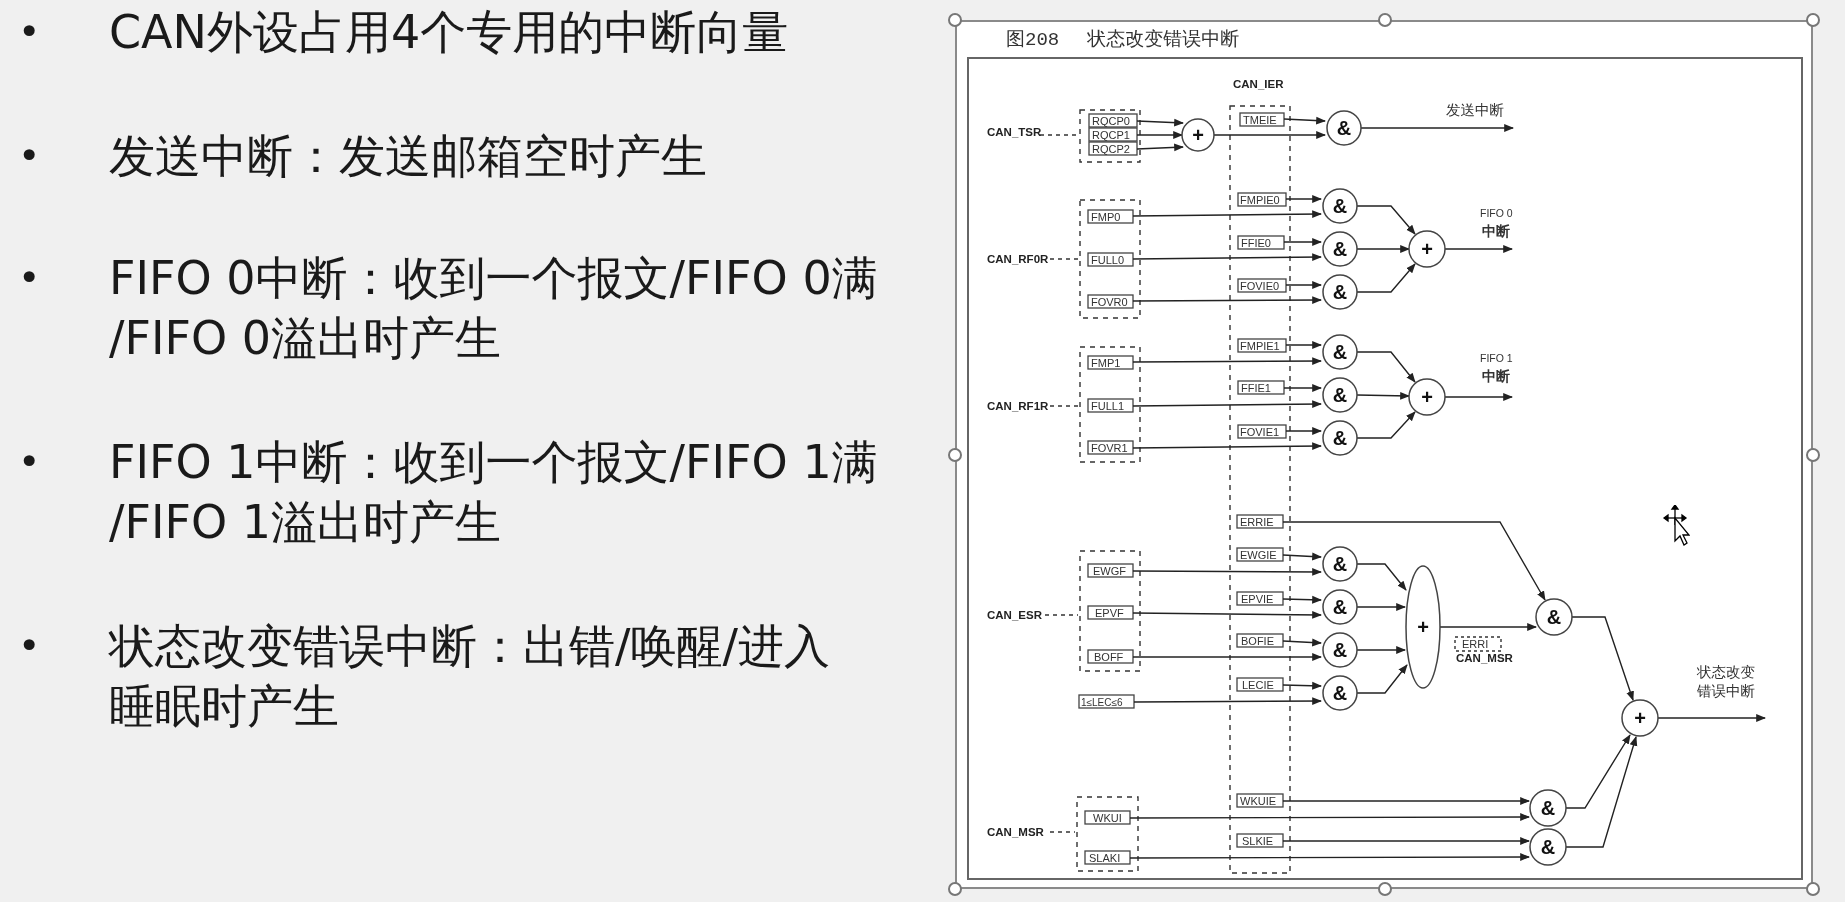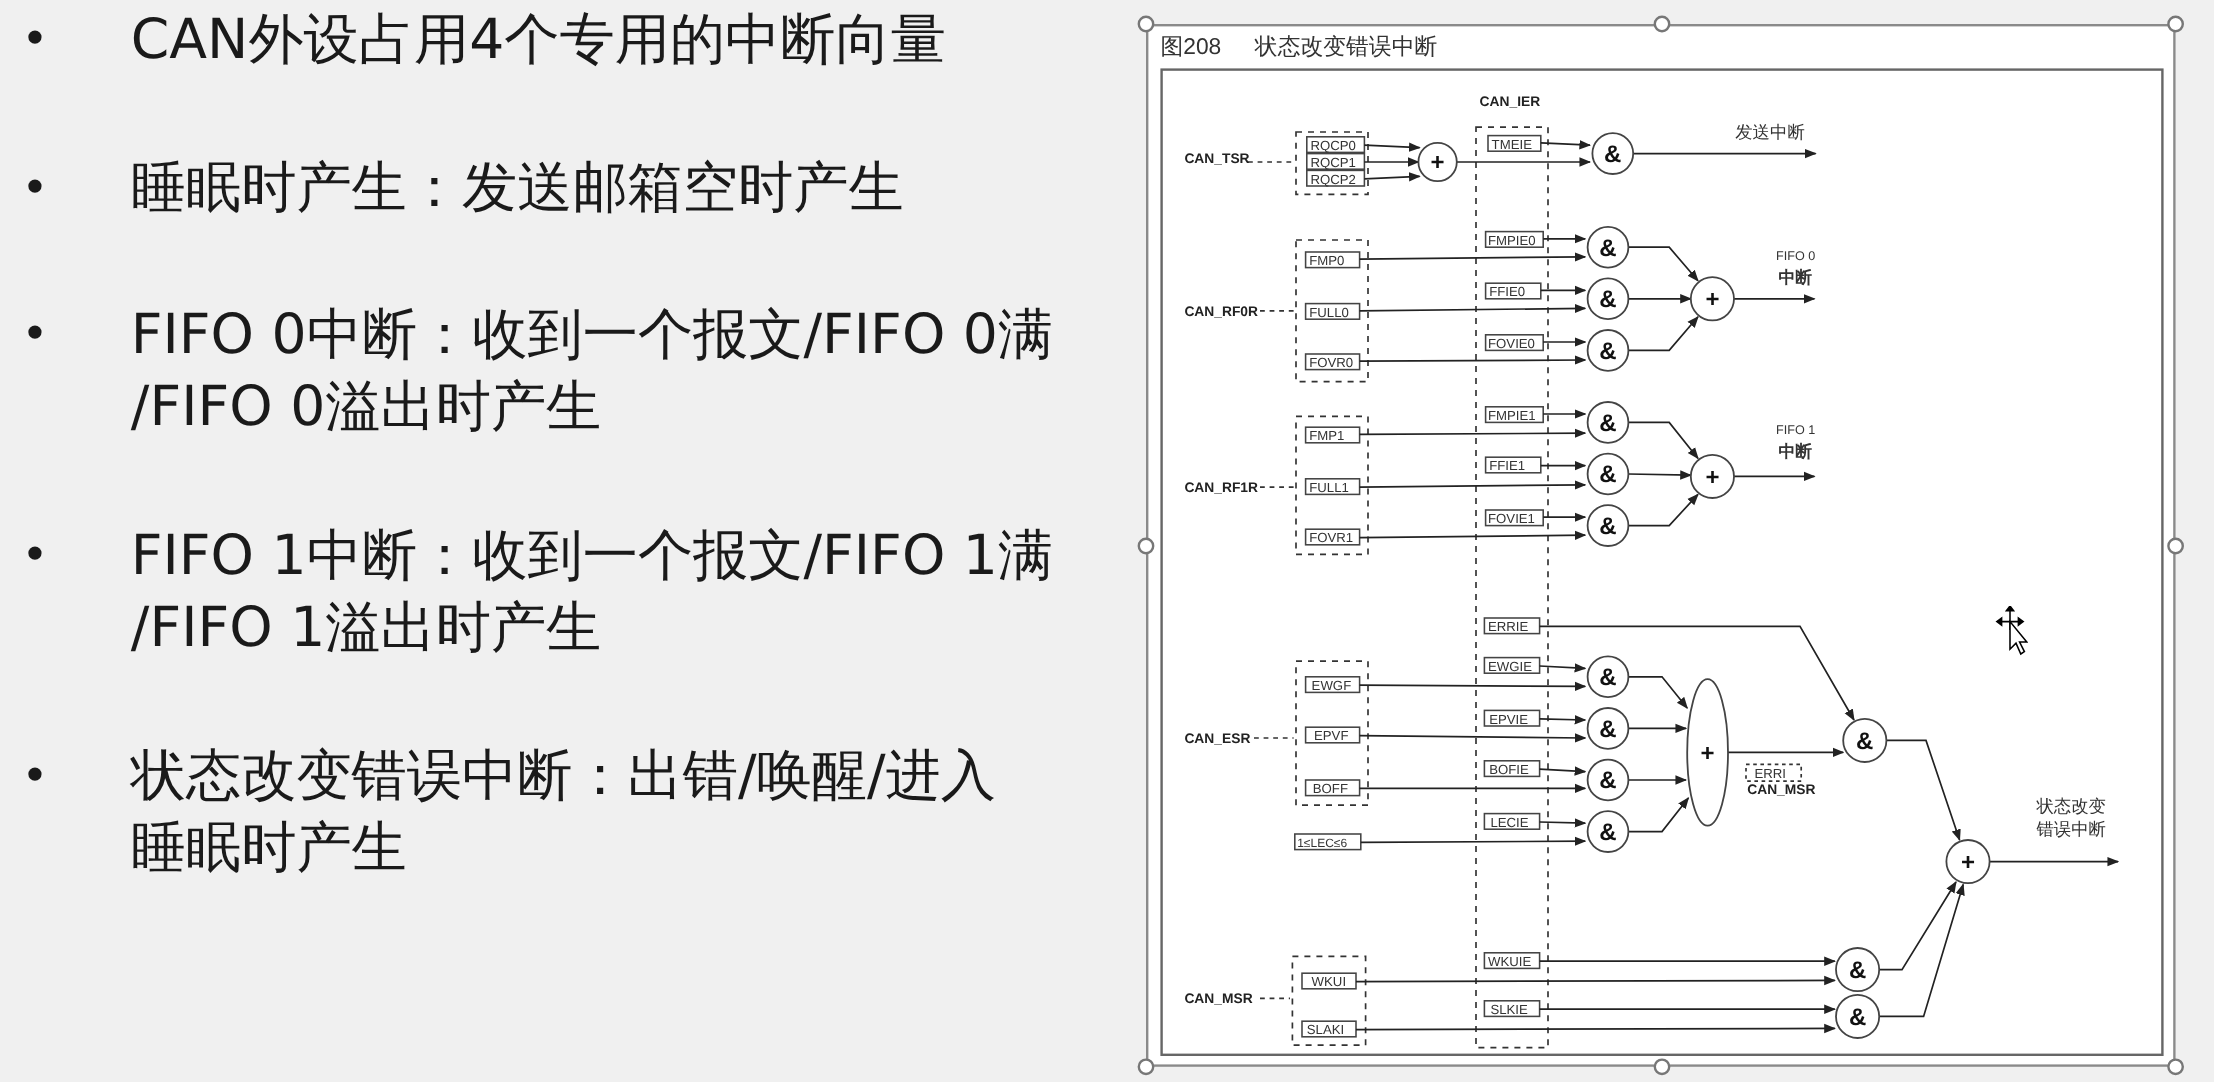--- a/index.html
+++ b/index.html
@@ -7,41 +7,41 @@
          font-family:"DejaVu Sans", "Liberation Sans", sans-serif; }
   .bullets { position:absolute; left:0; top:0; width:930px; }
   .bullet { position:absolute; left:18px; font-size:46px; line-height:60px; color:#1a1a1a; }
   .bullet .dot { position:absolute; left:0; top:0; width:40px; font-size:38px; }
   .bullet .txt { position:absolute; left:58px; top:0; width:840px; white-space:pre-line;margin-left:33px; }
   .frame { position:absolute; left:955px; top:20px; width:858px; height:869px;
            border:2px solid #8a8a8a; background:#ffffff; box-sizing:border-box; }
   .handle { position:absolute; width:14px; height:14px; border-radius:50%; border:2.5px solid #777;
             background:#fff; box-sizing:border-box; }
   .fig-title { position:absolute; left:967px; top:26px; font-size:19px; color:#333; font-family:"DejaVu Serif", serif; }
-  .fig-title .num { font-family:Liberation Sans, sans-serif; margin-right:28px; }
+  .fig-title .num { font-family:Liberation Mono, monospace; margin-right:28px;margin-left:39px; }
   .inner { position:absolute; left:967px; top:57px; width:836px; height:823px; border:2.5px solid #666; box-sizing:border-box; }
   svg.diagram { position:absolute; left:0; top:0; }
   svg text { font-family:"Liberation Sans", sans-serif; }
   .reg { font-size:11.5px; font-weight:bold; fill:#222; }
   .bit { font-size:11px; fill:#333; }
   .gate { font-size:20px; font-weight:bold; fill:#111; }
   .cn { font-size:14.5px; fill:#333; font-family:"DejaVu Serif", serif; }
   .cursor { position:absolute; left:1660px; top:505px; width:30px; height:46px; }
 </style>
 </head>
 <body>
 
 <div class="bullets">
   <div class="bullet" style="top:2px">
     <span class="dot">•</span>
     <span class="txt">CAN外设占用4个专用的中断向量</span>
   </div>
   <div class="bullet" style="top:126px">
     <span class="dot">•</span>
-    <span class="txt">睡眠时产生：发送邮箱空时产生</span>
+    <span class="txt">发送中断：发送邮箱空时产生</span>
   </div>
   <div class="bullet" style="top:248px">
     <span class="dot">•</span>
     <span class="txt">FIFO 0中断：收到一个报文/FIFO 0满
 /FIFO 0溢出时产生</span>
   </div>
   <div class="bullet" style="top:432px">
     <span class="dot">•</span>
     <span class="txt">FIFO 1中断：收到一个报文/FIFO 1满
 /FIFO 1溢出时产生</span>

